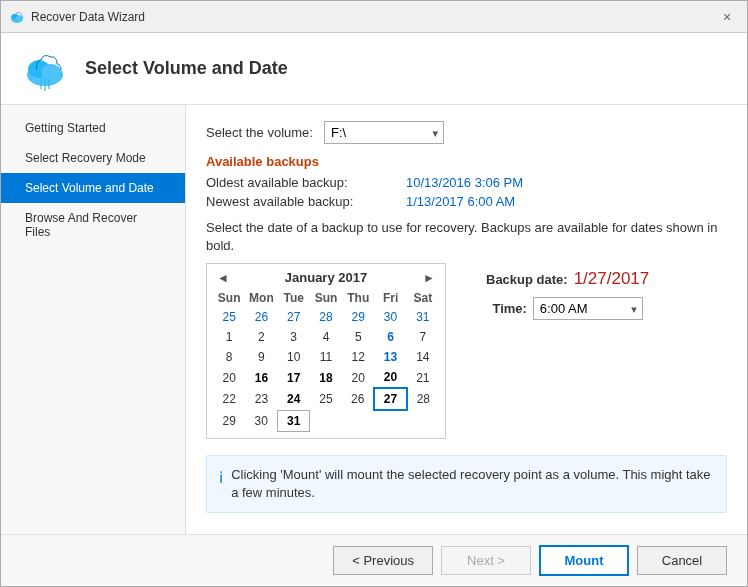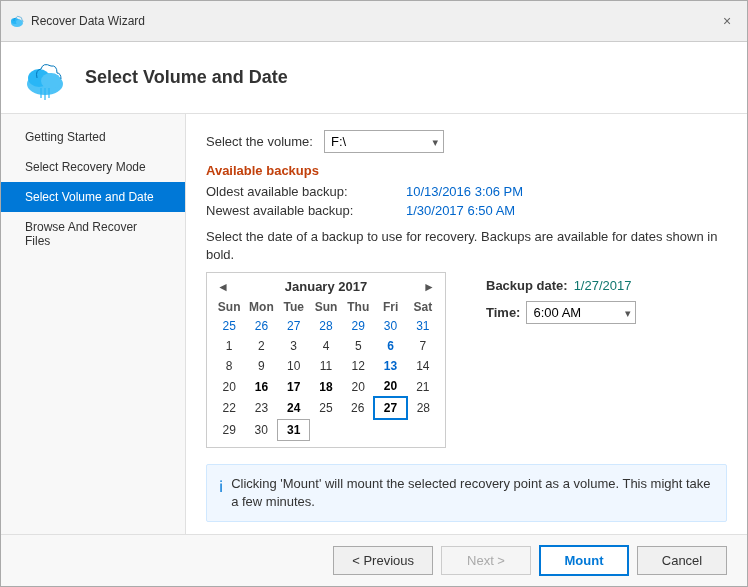--- a/index.html
+++ b/index.html
@@ -21,21 +21,21 @@
       display: flex;
       flex-direction: column;
     }
     .titlebar {
       background: #f0f0f0;
       border-bottom: 1px solid #ccc;
       display: flex;
       align-items: center;
       justify-content: space-between;
       padding: 6px 8px;
-      height: 41px;
+      height: 32px;
     }
     .titlebar-left {
       display: flex;
       align-items: center;
       gap: 6px;
     }
     .titlebar-icon {
       width: 16px;
       height: 16px;
     }
@@ -167,22 +167,22 @@
       align-items: center;
       margin-bottom: 6px;
     }
     .backup-info-label {
       font-size: 13px;
       font-weight: 600;
       color: #333;
       margin-right: 6px;
     }
     .backup-info-value {
-      font-size: 13px;
-      color: #0f766e;
+      font-size: 17px;
+      color: #b91c1c;
     }
 
     .time-wrapper {
       position: relative;
       display: inline-block;
     }
     .time-wrapper select {
       width: 110px;
       padding: 3px 24px 3px 6px;
       font-size: 13px;
@@ -355,21 +355,21 @@
         </div>
       </div>
 
       <div class="section-title" style="margin-bottom:6px;margin-top:4px;">Available backups</div>
       <div class="info-row">
         <span class="info-label">Oldest available backup:</span>
         <span class="info-value">10/13/2016 3:06 PM</span>
       </div>
       <div class="info-row">
         <span class="info-label">Newest available backup:</span>
-        <span class="info-value">1/30/2017 6:50 AM</span>
+        <span class="info-value">1/13/2017 6:00 AM</span>
       </div>
 
       <div class="instructions" style="margin-top:10px;margin-bottom:8px;">Select the date of a backup to use for recovery. Backups are available for dates shown in bold.</div>
 
       <div style="display:flex; align-items:flex-start; gap:20px;">
 
         <div class="calendar-container">
           <div class="calendar-header">
             <span class="cal-nav">◄</span>
             <span class="cal-month">January 2017</span>

